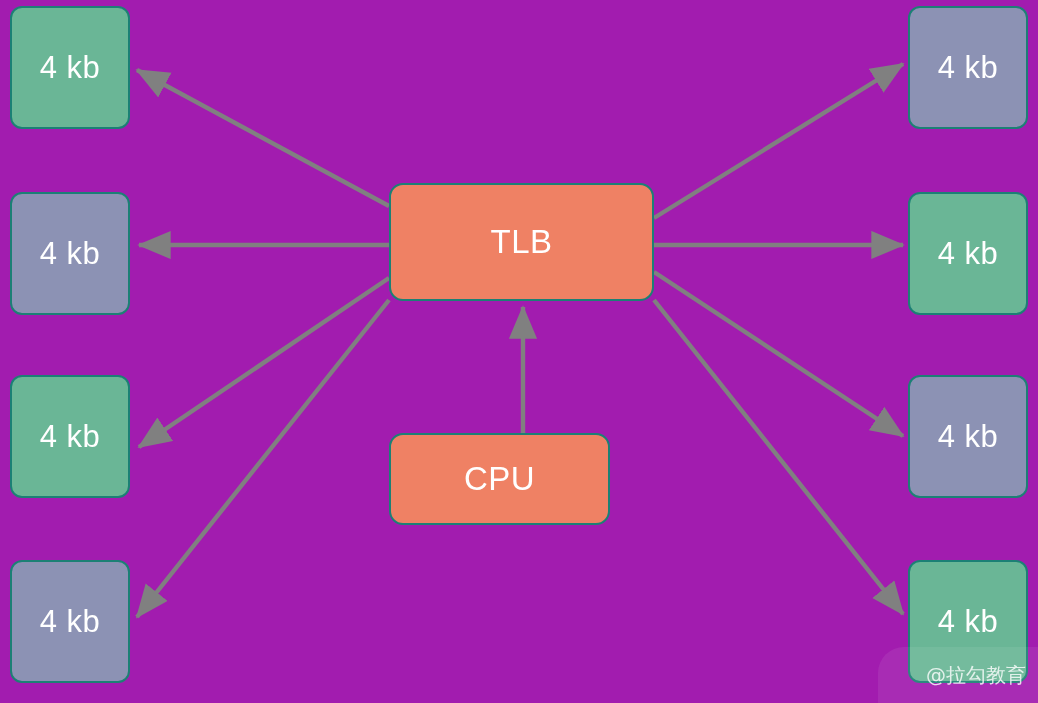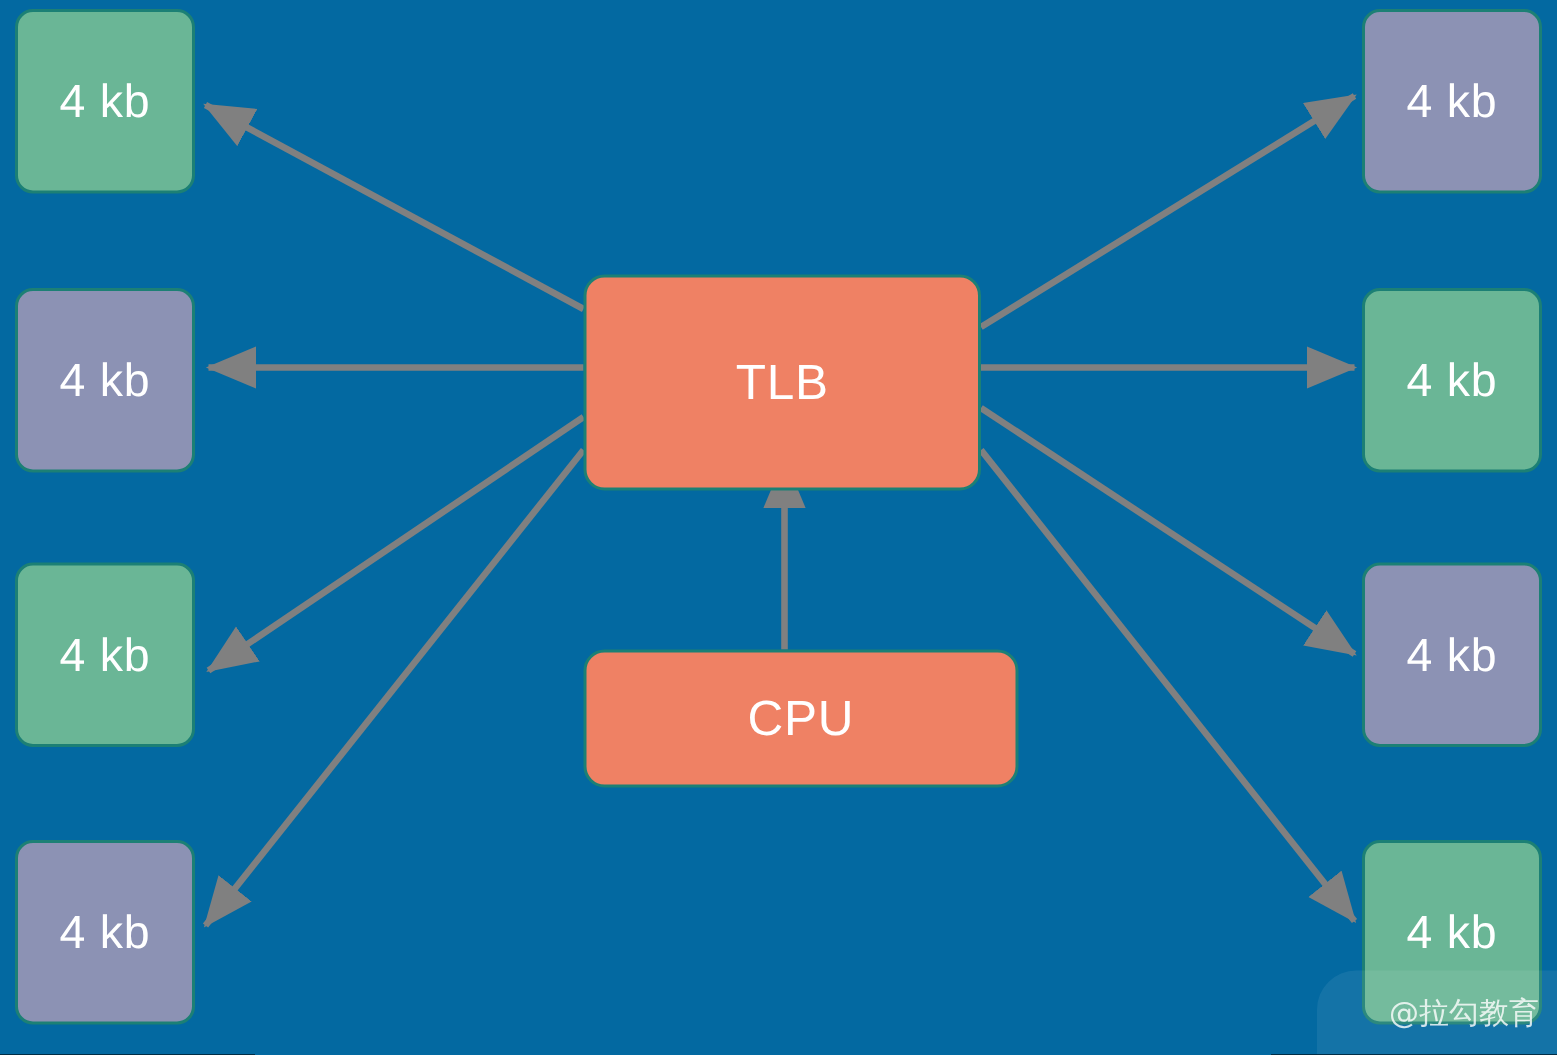--- a/index.html
+++ b/index.html
@@ -4,21 +4,21 @@
 <style>
   html, body {
     margin: 0;
     padding: 0;
     background: #000000;
   }
   #canvas {
     position: relative;
     width: 1038px;
     height: 703px;
-    background: #0369a1;
+    background: #a21caf;
     overflow: hidden;
     font-family: "Liberation Sans", sans-serif;
   }
   #arrow-layer {
     position: absolute;
     left: 0;
     top: 0;
     width: 1038px;
     height: 703px;
   }
@@ -43,27 +43,27 @@
   .page-green { background: #6ab696; }
   .page-purple { background: #8c92b4; }
   .block-node {
     background: #ef8164;
     font-size: 33px;
   }
   #node-tlb {
     left: 389px;
     top: 183px;
     width: 265px;
-    height: 144px;
+    height: 118px;
     border-radius: 14px;
   }
   #node-cpu {
     left: 389px;
     top: 433px;
-    width: 290px;
+    width: 221px;
     height: 92px;
     border-radius: 14px;
   }
   .watermark {
     position: absolute;
     right: 12px;
     bottom: 14px;
     color: rgba(255,255,255,0.80);
     font-size: 20px;
     z-index: 6;

